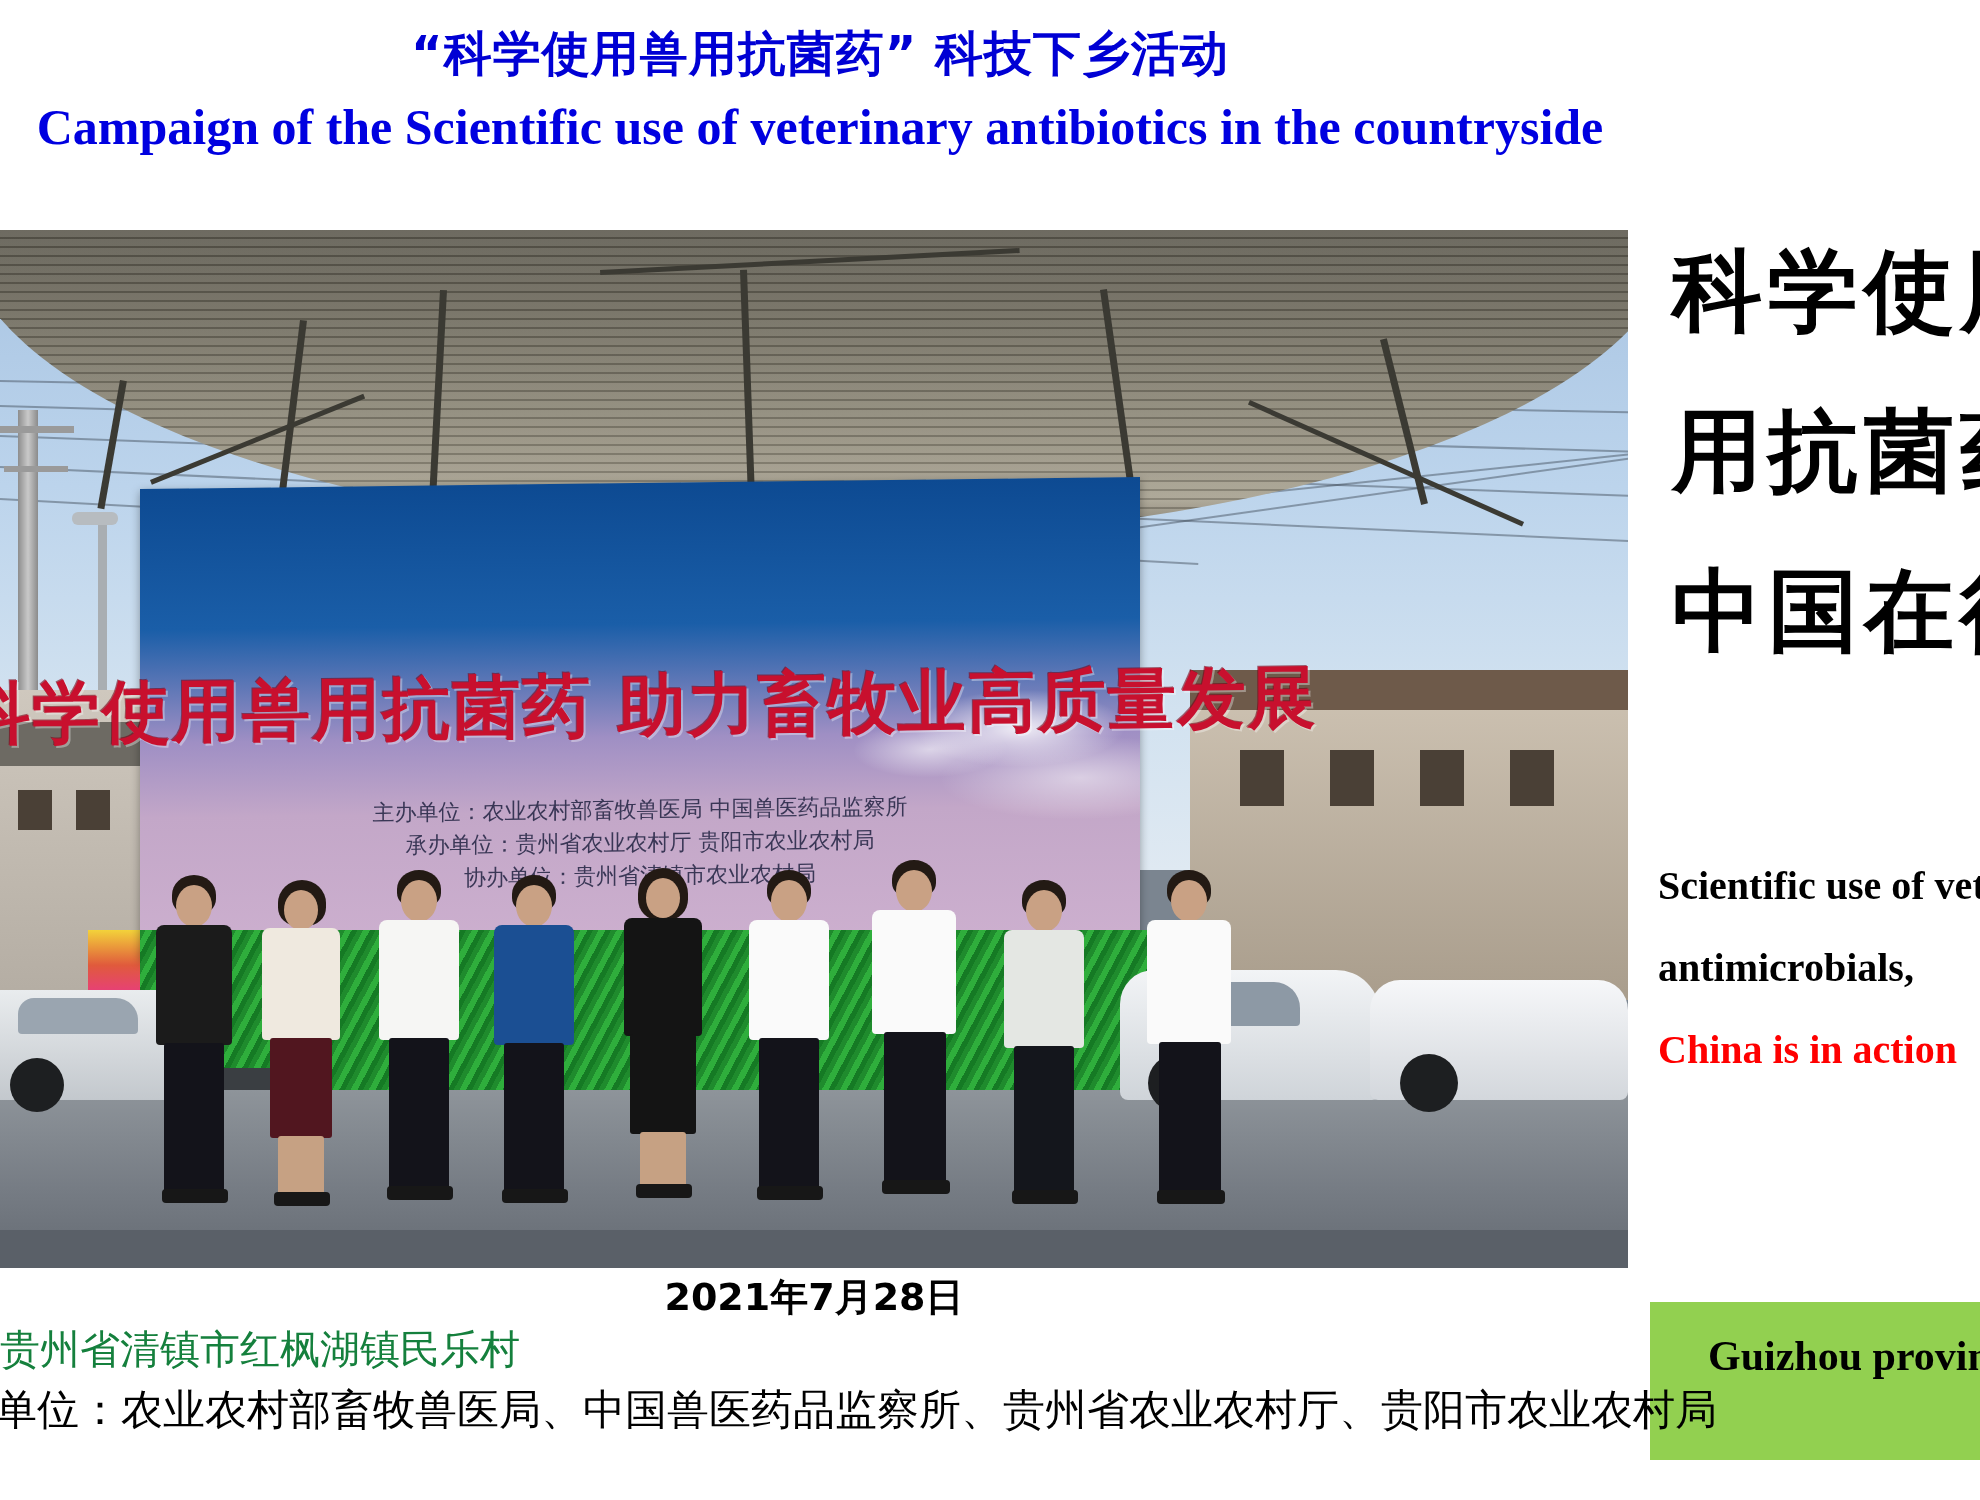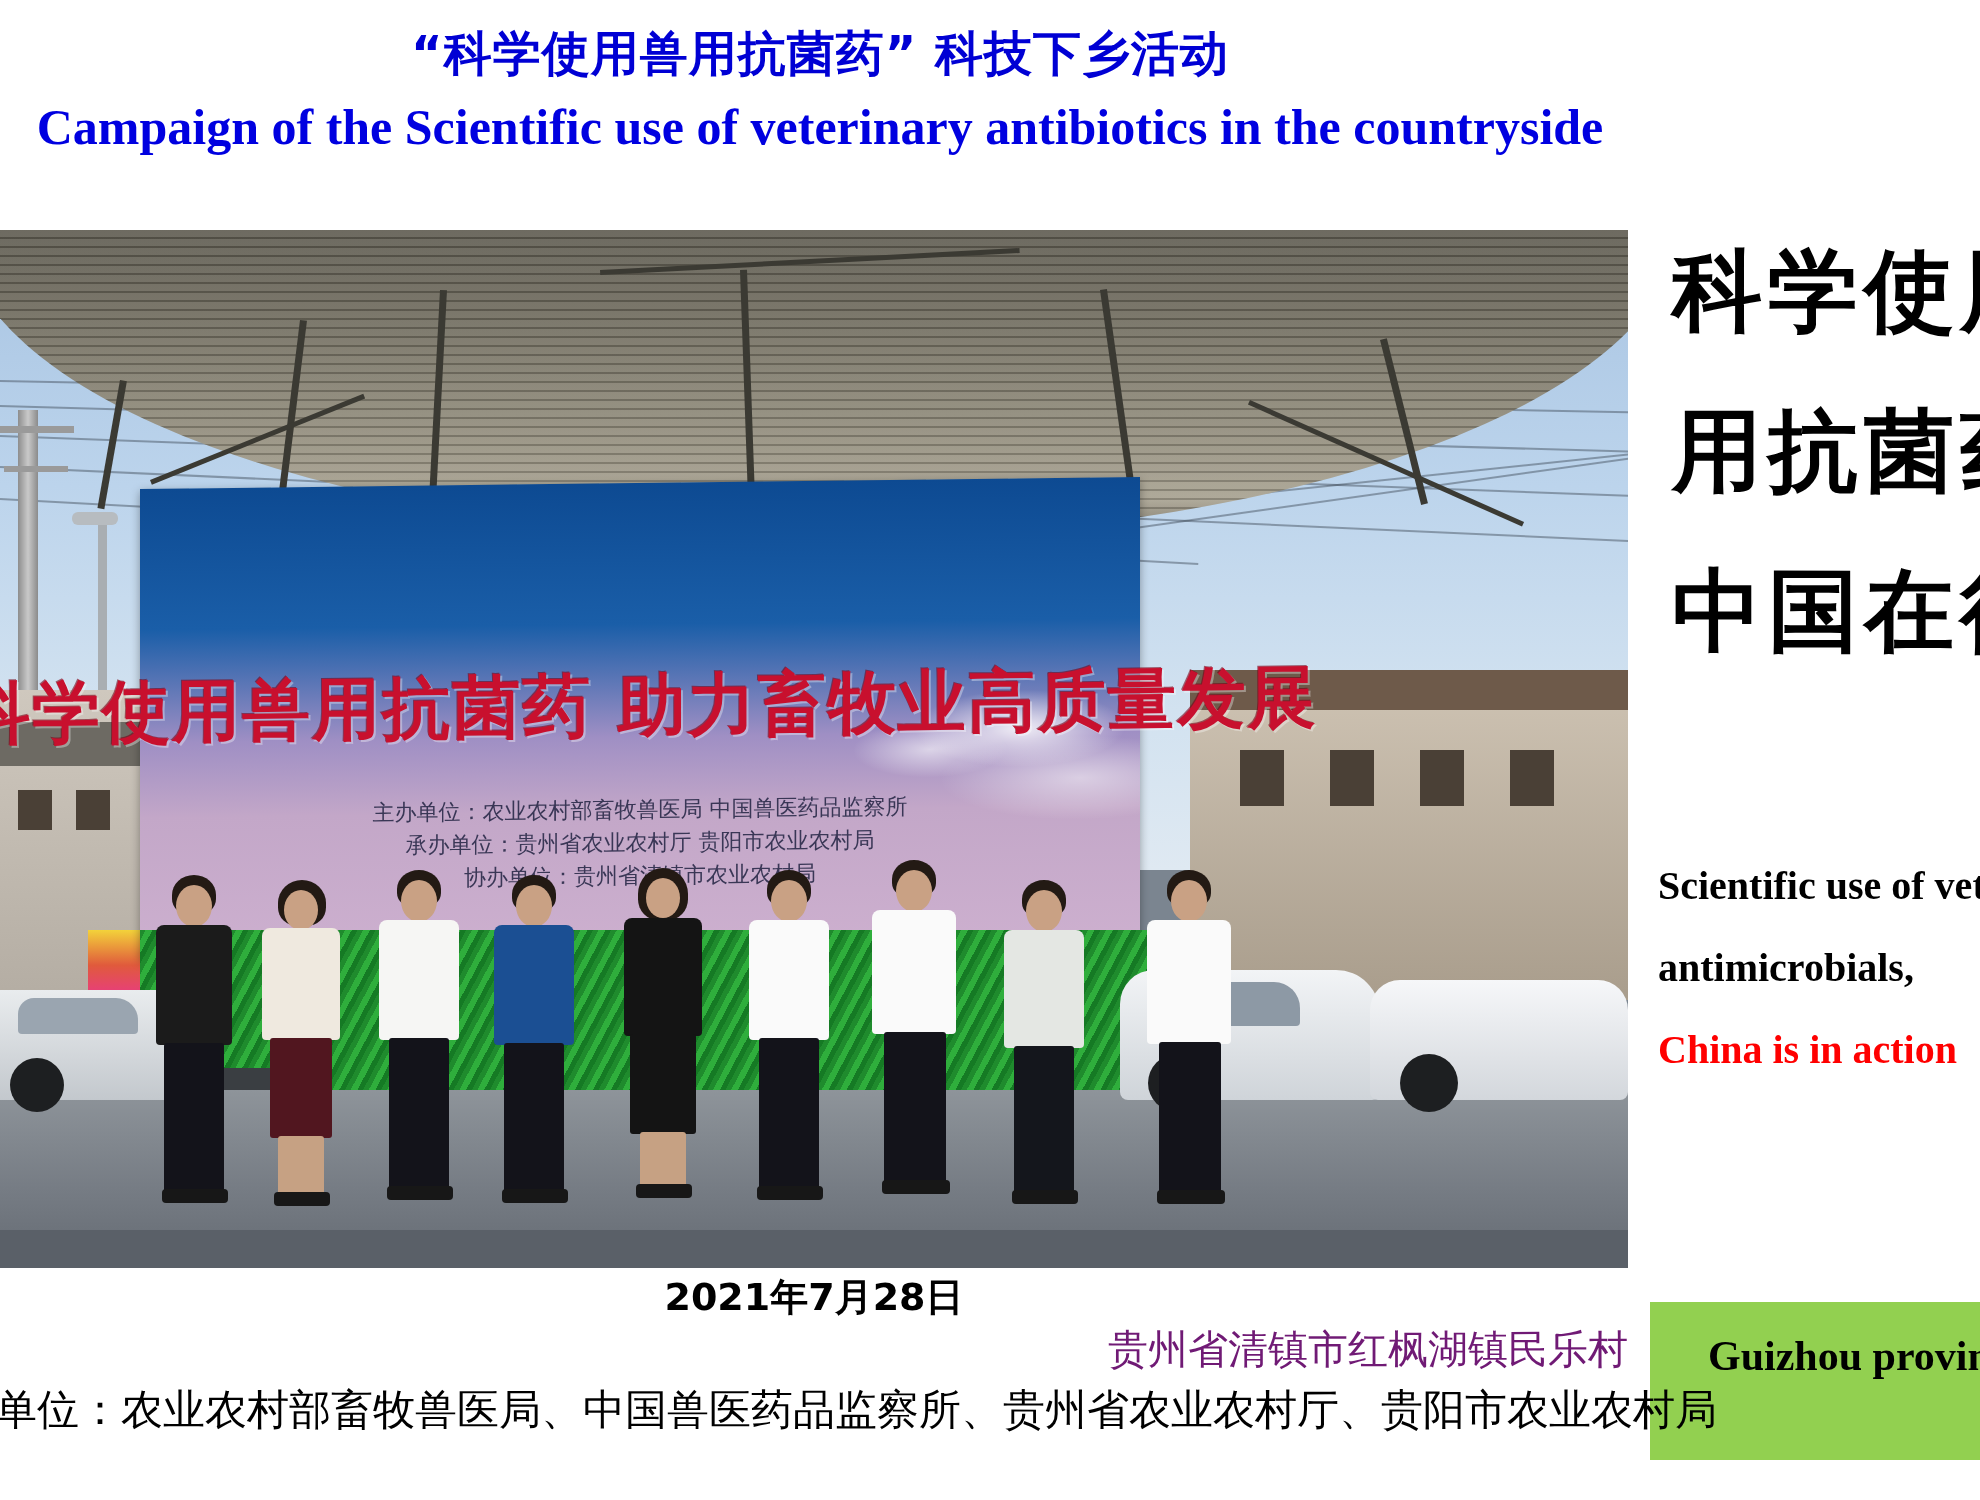--- a/index.html
+++ b/index.html
@@ -284,24 +284,24 @@
     text-align: center;
     font-family: "DejaVu Sans", sans-serif;
     font-weight: bold;
     font-size: 38px;
     color: #000;
     white-space: nowrap;
   }
   #cap-place {
     position: absolute;
     left: 0; top: 1322px; width: 1628px;
-    text-align: right;
+    text-align: left;
     font-family: Liberation Sans, sans-serif;
     font-size: 40px;
-    color: #701a75;
+    color: #15803d;
     white-space: nowrap;
   }
   #cap-org {
     position: absolute;
     left: 0; top: 1382px; width: 1980px;
     text-align: center;
     font-family: "DejaVu Sans", sans-serif;
     font-size: 42px;
     color: #000;
     white-space: nowrap;

